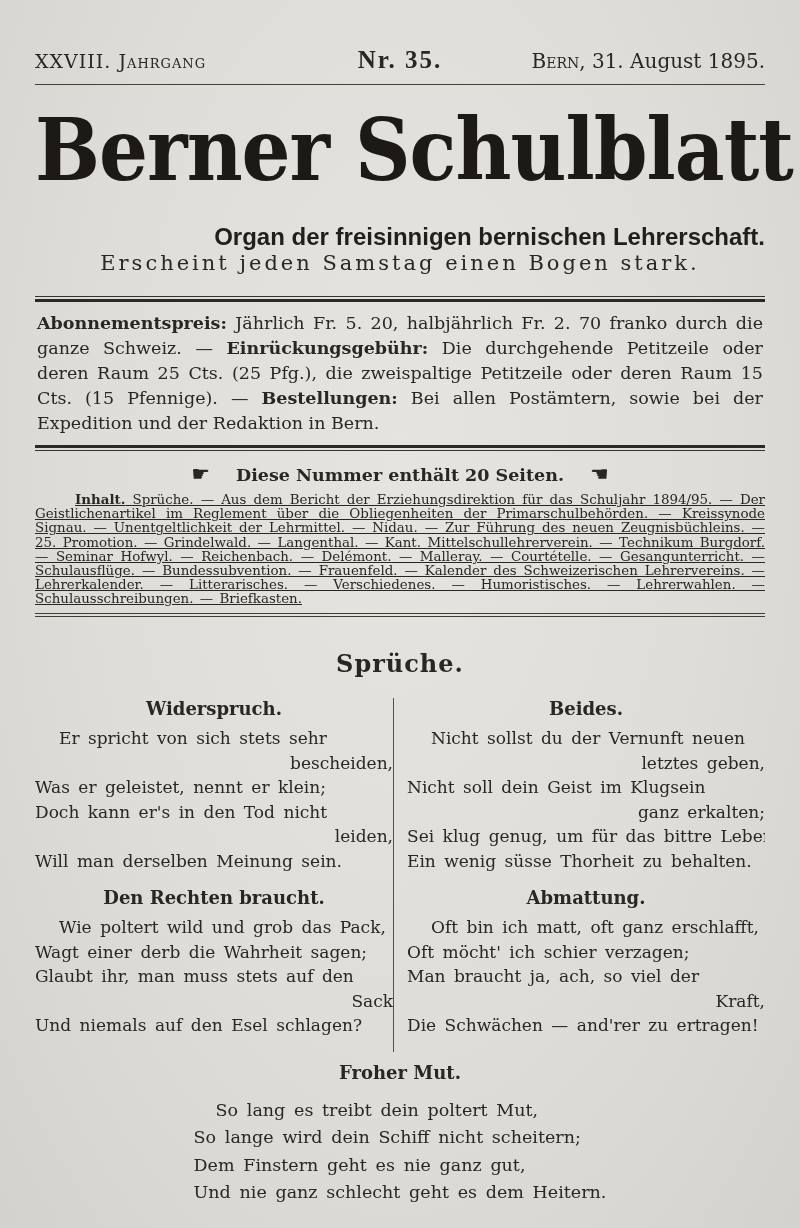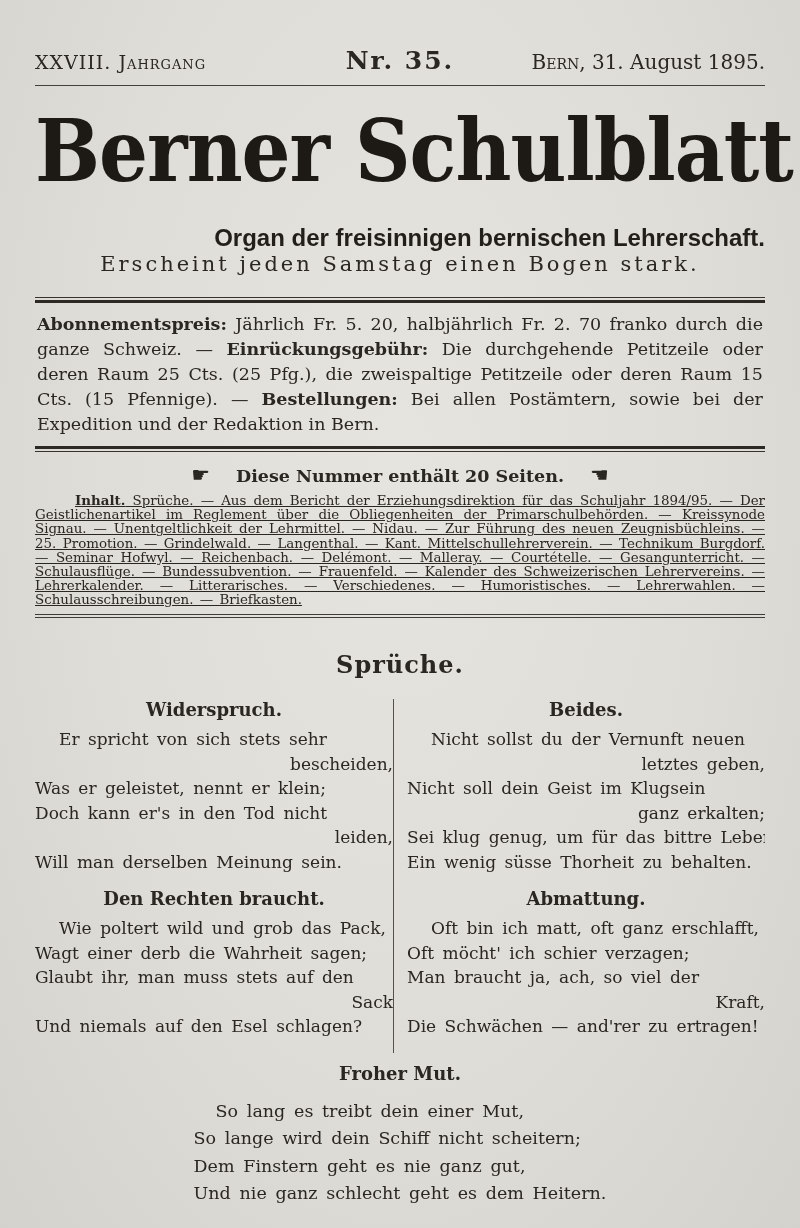--- a/index.html
+++ b/index.html
@@ -10,21 +10,21 @@
     color:#2a2622;
   }
   .page{
     width:800px;height:1228px;box-sizing:border-box;
     padding:46px 35px 0 35px;
     background:radial-gradient(ellipse at 50% 38%, #e6e4df 0%, #dfddd8 55%, #d4d2cc 100%);
   }
   
   .masthead{display:flex;align-items:baseline;}
   .masthead .left{flex:1;text-align:left;font-size:19px;letter-spacing:1px;}
-  .masthead .center{flex:0 0 auto;text-align:center;font-weight:bold;font-size:25px;letter-spacing:2px;}
+  .masthead .center{flex:0 0 auto;text-align:center;font-weight:bold;font-size:25px;letter-spacing:2px;font-family:Liberation Serif, serif;}
   .masthead .right{flex:1;text-align:right;font-size:20px;}
   .sc{font-variant:small-caps;}
   .rule-single{border:0;border-top:1.5px solid #44403a;margin:10px 0 0 0;}
   
   .title{
     margin-top:14px;text-align:center;white-space:nowrap;
     font-weight:bold;font-size:77px;letter-spacing:-1px;
     transform:scaleY(1.12);transform-origin:center top;
     color:#1d1a16;
   }
@@ -157,16 +157,16 @@
             <div class="poem-line">Man braucht ja, ach, so viel der</div>
             <div class="poem-line right">Kraft,</div>
             <div class="poem-line">Die Schwächen — and'rer zu ertragen!</div>
           </div>
       </div>
     </div>
   </div>
 
   <div class="bottom-poem poem">
     <div class="poem-title">Froher Mut.</div>
-    <div class="poem-body"><div class="poem-line first">So lang es treibt dein einer Mut,</div><div class="poem-line">So lange wird dein Schiff nicht scheitern;</div><div class="poem-line">Dem Finstern geht es nie ganz gut,</div><div class="poem-line">Und nie ganz schlecht geht es dem Heitern.</div></div>
+    <div class="poem-body"><div class="poem-line first">So lang es treibt dein poltert Mut,</div><div class="poem-line">So lange wird dein Schiff nicht scheitern;</div><div class="poem-line">Dem Finstern geht es nie ganz gut,</div><div class="poem-line">Und nie ganz schlecht geht es dem Heitern.</div></div>
   </div>
 
 </div>
 
 </body></html>

